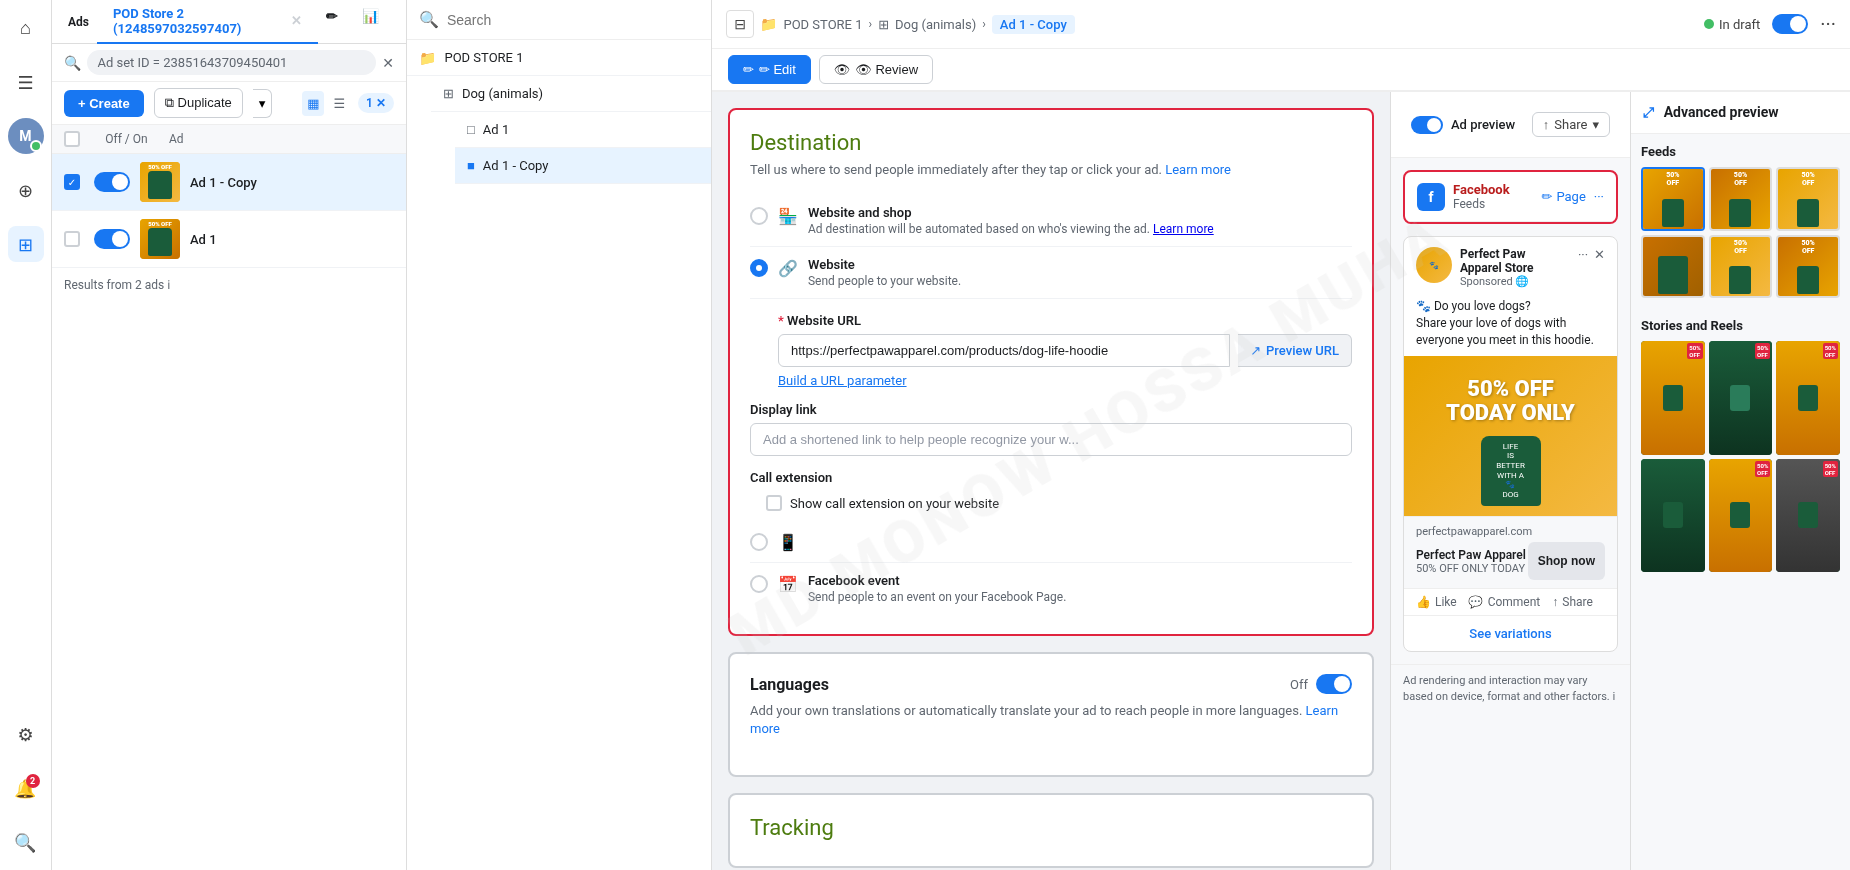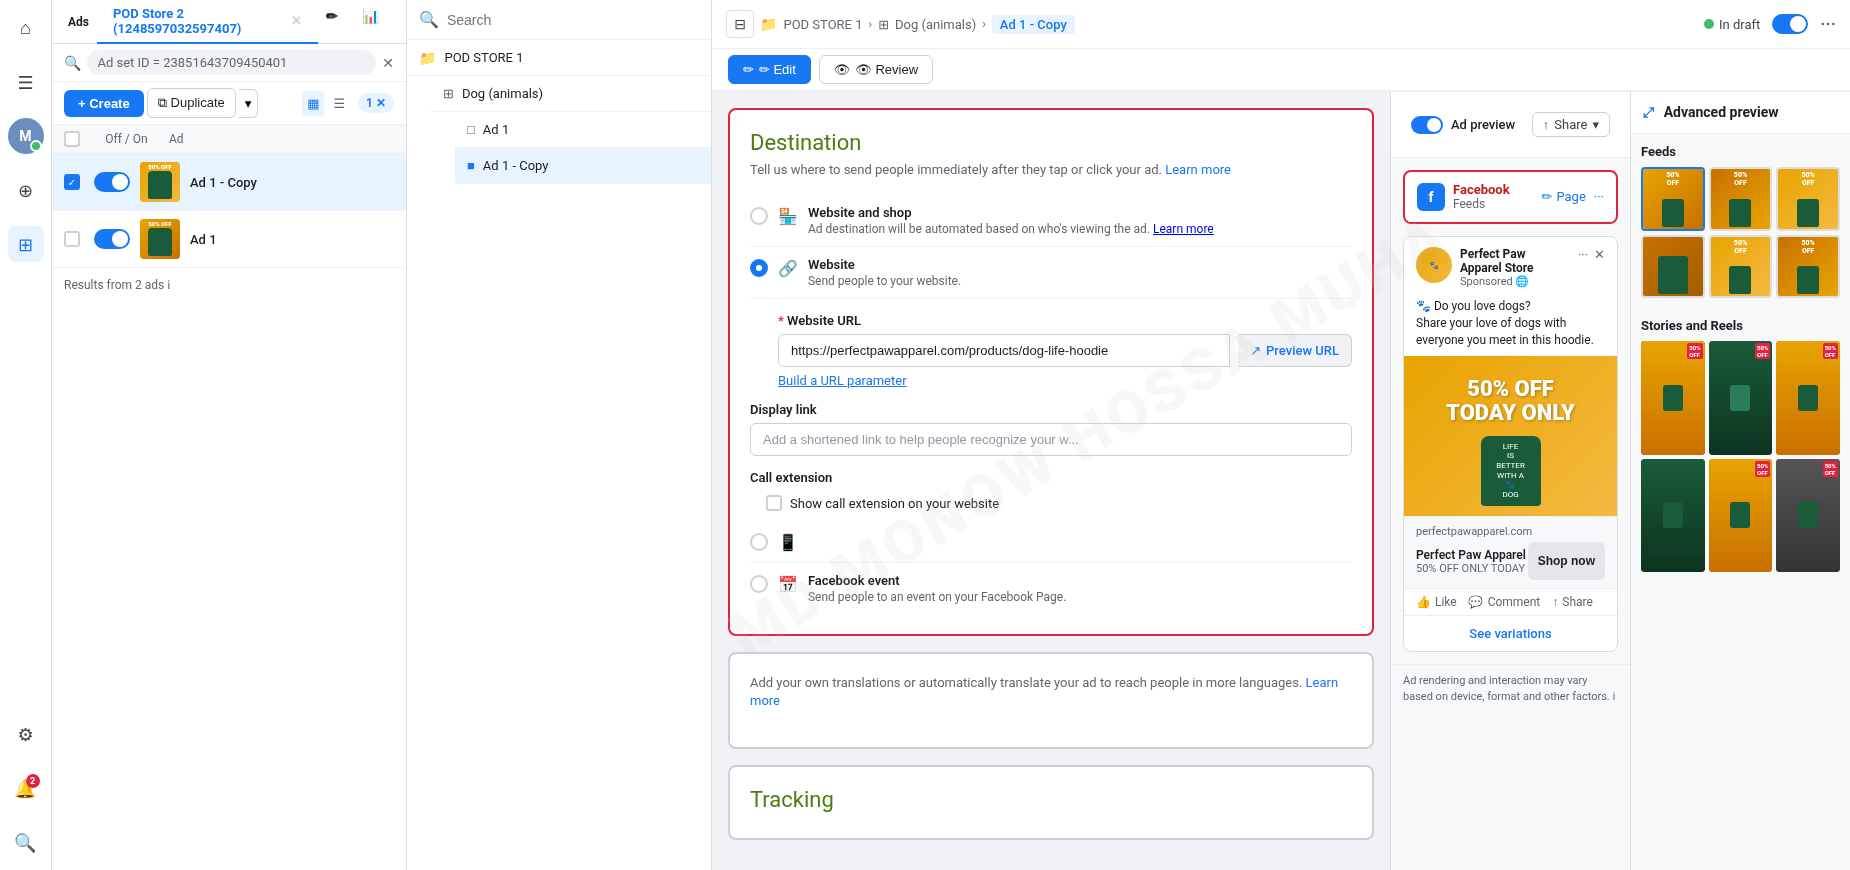--- a/index.html
+++ b/index.html
@@ -15,21 +15,21 @@
     .left-icons .spacer { flex: 1; }
     .left-icons .bottom-icons { display: flex; flex-direction: column; align-items: center; gap: 18px; }
 
     
     .ads-panel { width: 355px; background: #fff; border-right: 1px solid #ddd; display: flex; flex-direction: column; overflow: hidden; }
 
     .ads-filter-bar { padding: 6px 12px; border-bottom: 1px solid #eee; display: flex; align-items: center; gap: 6px; }
     .ads-filter-input { flex: 1; display: flex; align-items: center; gap: 6px; background: #f0f2f5; border-radius: 20px; padding: 5px 10px; font-size: 13px; color: #606770; }
     .clear-filter { cursor: pointer; font-size: 14px; color: #606770; }
 
-    .ads-toolbar { padding: 6px 12px; border-bottom: 1px solid #eee; display: flex; align-items: center; gap: 3px; }
+    .ads-toolbar { padding: 6px 12px; border-bottom: 1px solid #eee; display: flex; align-items: center; gap: 10px; }
     .btn-create { background: #1877f2; color: #fff; border: none; border-radius: 6px; padding: 6px 14px; font-size: 13px; font-weight: 600; cursor: pointer; display: flex; align-items: center; gap: 5px; }
     .btn-duplicate { background: #fff; border: 1px solid #ccd0d5; color: #1c1e21; border-radius: 6px; padding: 6px 10px; font-size: 13px; font-weight: 500; cursor: pointer; display: flex; align-items: center; gap: 5px; }
     .btn-duplicate-arrow { background: #fff; border: 1px solid #ccd0d5; border-left: none; border-radius: 0 6px 6px 0; padding: 6px 6px; cursor: pointer; }
     .view-icons { margin-left: auto; display: flex; gap: 4px; }
     .view-icon { padding: 5px; border-radius: 4px; cursor: pointer; color: #606770; }
     .view-icon.active { background: #e7f3ff; color: #1877f2; }
 
     .ads-table-header { display: flex; align-items: center; padding: 6px 12px; border-bottom: 1px solid #eee; background: #f7f8fa; font-size: 12px; color: #606770; gap: 10px; }
     .col-check { width: 20px; }
     .col-toggle { width: 65px; text-align: center; }
@@ -429,20 +429,27 @@
           <div class="radio-input"></div>
           <span class="radio-icon">📅</span>
           <div>
             <div class="radio-label">Facebook event</div>
             <div class="radio-desc">Send people to an event on your Facebook Page.</div>
           </div>
         </div>
       </div>
 
       <div class="section-box normal">
+        <div class="languages-row">
+          <div class="languages-title">Languages</div>
+          <div class="languages-toggle">
+            <span style="font-size:13px;color:#606770;">Off</span>
+            <div class="toggle-off"></div>
+          </div>
+        </div>
         <div class="section-subtitle">
           Add your own translations or automatically translate your ad to reach people in more languages. <a href="#">Learn more</a>
         </div>
       </div>
 
       <div class="section-box normal">
         <div class="section-title">Tracking</div>
       </div>
     </div>
 

